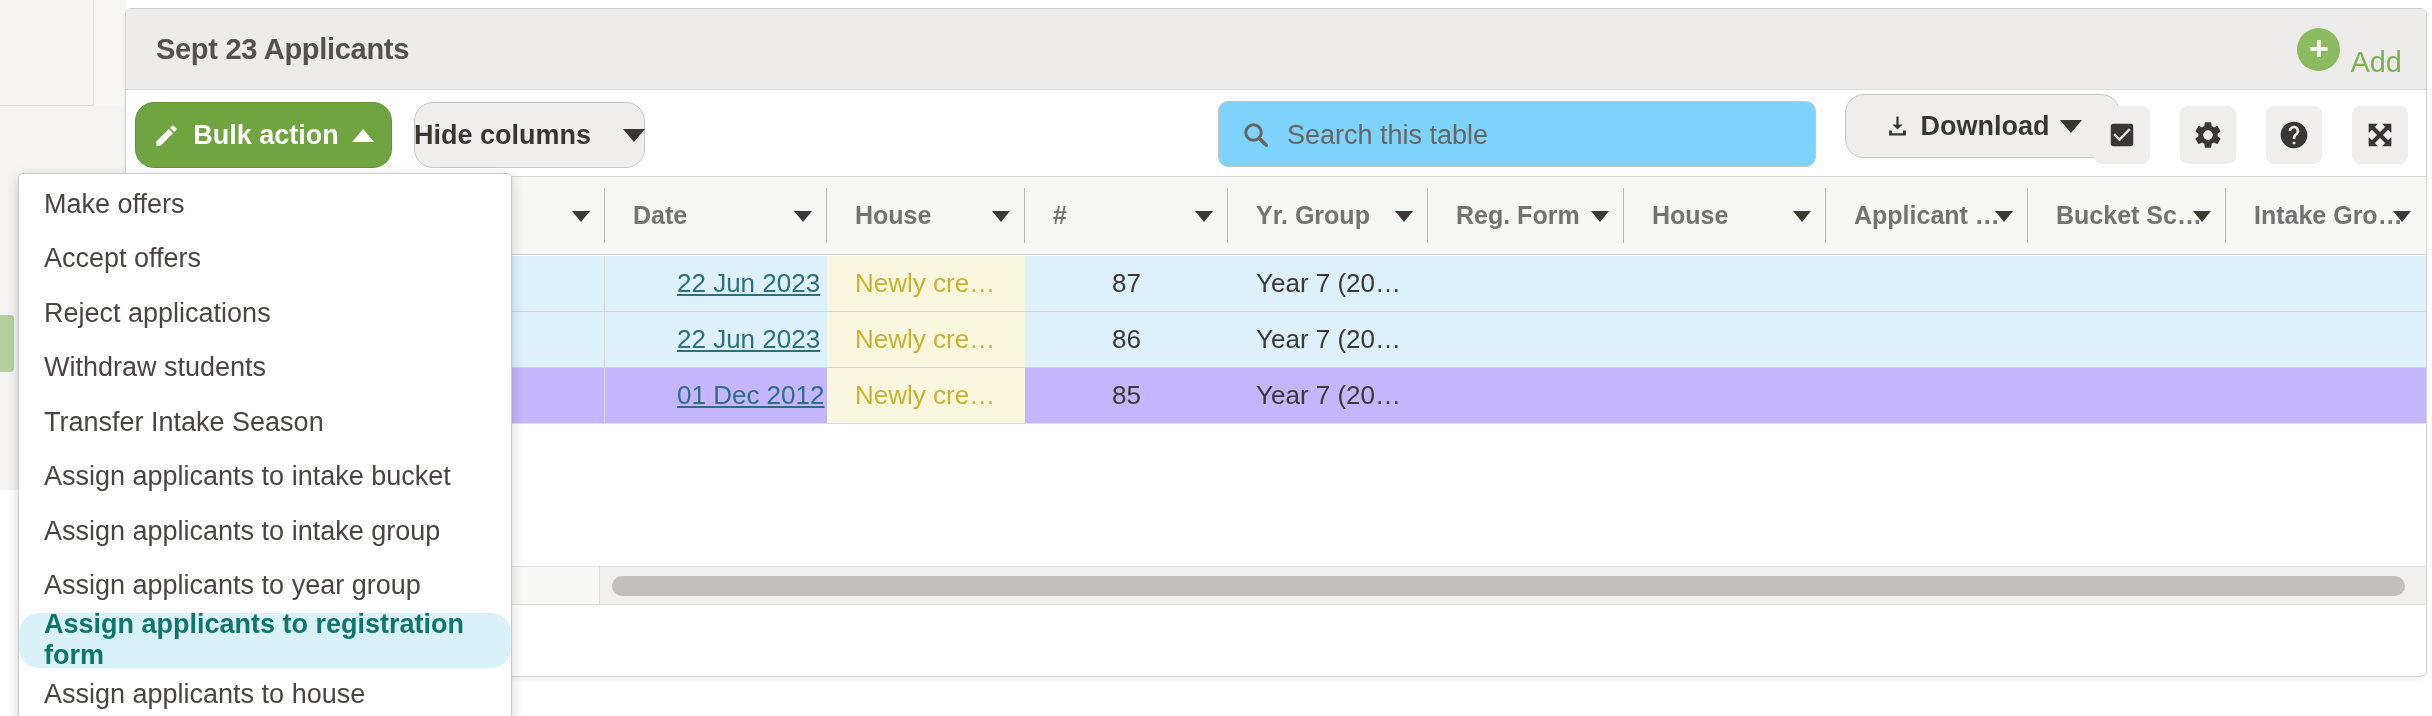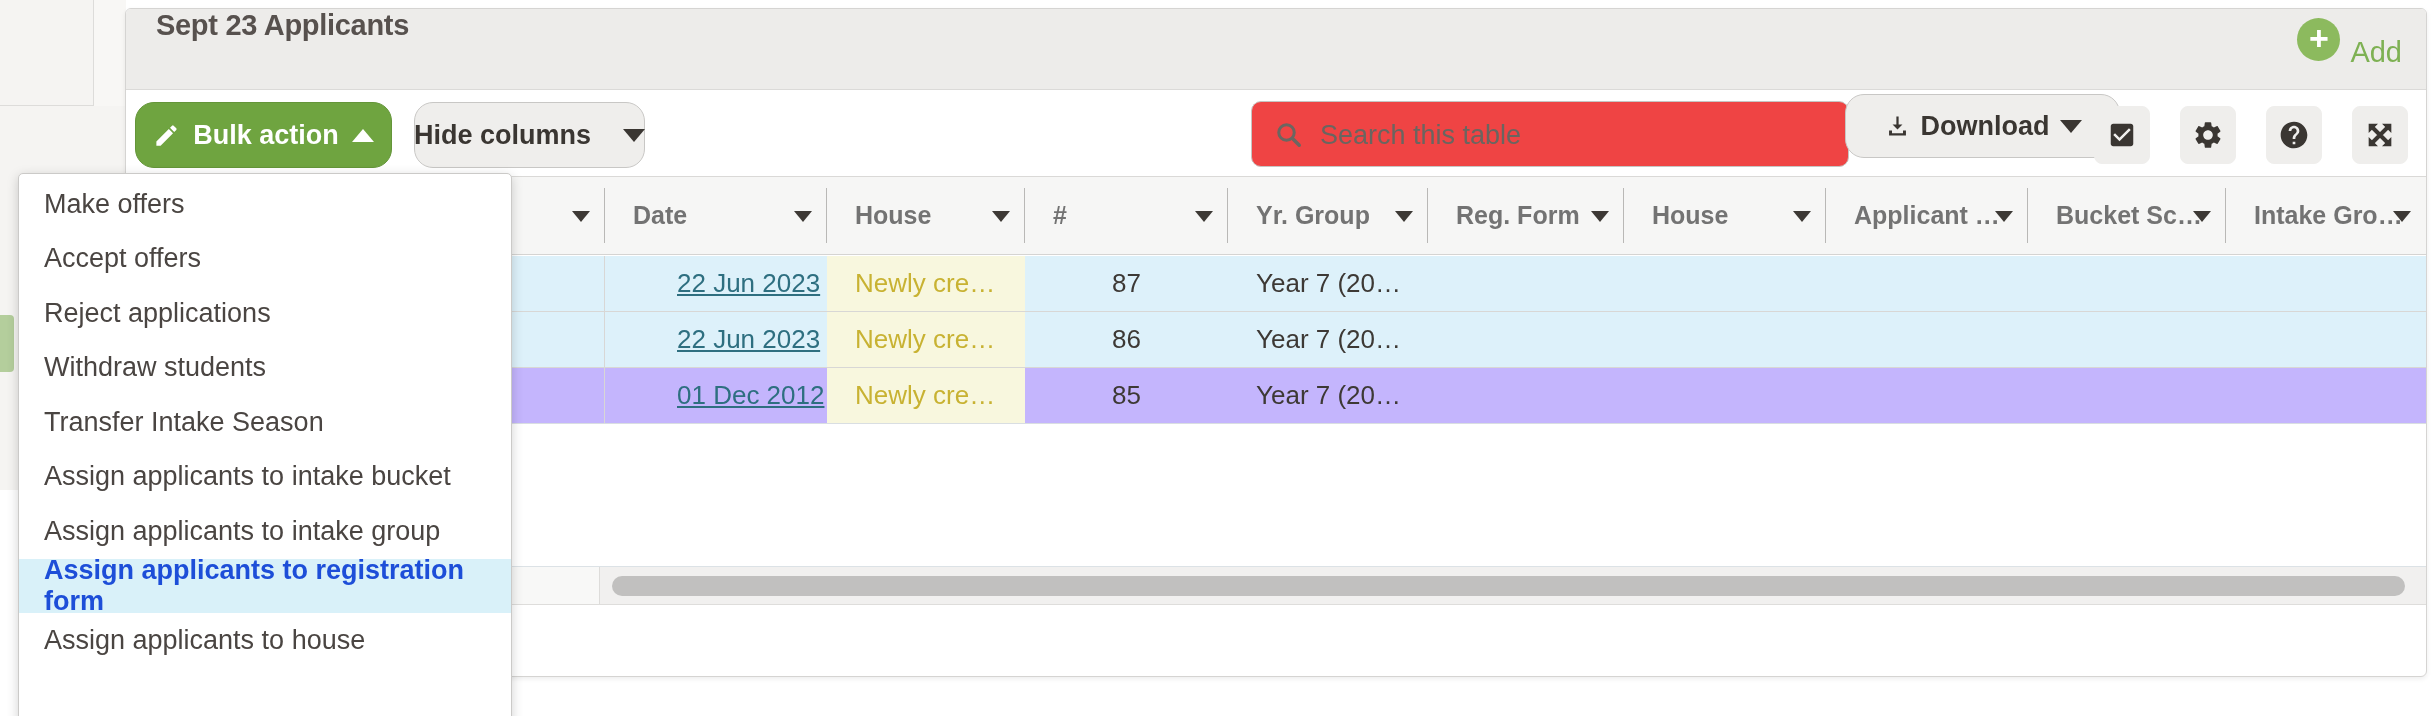--- a/index.html
+++ b/index.html
@@ -12,21 +12,21 @@
   .bg-left-hline { position:absolute; left:0; top:105px; width:93px; height:1px; background:#DDDCDA; }
   .bg-green-strip { position:absolute; left:0; top:315px; width:14px; height:57px; background:#B4CE9C; border-radius:0 4px 4px 0; }
 
   
   .panel { position:absolute; left:125px; top:8px; width:2302px; height:669px;
            background:#ffffff; border:1px solid #D5D4D2; border-radius:6px;
            box-shadow:0 2px 5px rgba(0,0,0,0.07); overflow:hidden; }
 
   .panel-header { position:absolute; left:0; top:0; width:2300px; height:81px;
                   background:#EDECEA; border-bottom:1px solid #DBDAD8;
-                  display:flex; align-items:flex-start; padding:0 24px 0 30px; }
+                  display:flex; align-items:center; padding:0 24px 0 30px; }
   .panel-title { font-size:29px; font-weight:700; color:#57514E; letter-spacing:-0.3px; }
   .header-spacer { flex:1; }
   .add-btn { display:flex; align-items:center; gap:10px; cursor:pointer; }
   .add-circle { width:43px; height:43px; border-radius:50%; background:#8CBA5E;
                 display:flex; align-items:center; justify-content:center; }
   .add-plus { color:#ffffff; font-size:34px; font-weight:700; line-height:1; margin-top:-3px; }
   .add-label { font-size:29px; color:#7EB153;margin-top:27px; }
 
   
   .toolbar { position:absolute; left:0; top:82px; width:2300px; height:85px; background:#ffffff; }
@@ -34,22 +34,22 @@
          border-radius:19px; cursor:pointer; white-space:nowrap; }
   .btn-green { left:9px; top:11px; width:257px; height:66px; background:#6FA440; border:1px solid #649539;
                color:#ffffff; font-size:27px; font-weight:700; gap:13px; }
   .btn-neutral { background:#EFEEEC; border:1px solid #C8C7C5; color:#3A3632; font-size:27px; font-weight:700; }
   .btn-hide { left:288px; top:11px; width:231px; height:66px; gap:32px; }
   .btn-download { left:1719px; top:3px; width:275px; height:64px; gap:10px; }
   .tri-up-white { width:0; height:0; border-left:11px solid transparent; border-right:11px solid transparent; border-bottom:13px solid #ffffff; }
   .tri-down-dark { width:0; height:0; border-left:11px solid transparent; border-right:11px solid transparent; border-top:13px solid #3A3632; }
 
   .search-box { position:absolute; left:1092px; top:10px; width:598px; height:66px;
-                background:#ef4444; border:1px solid #C6C5C3; border-radius:10px;
-                display:flex; align-items:center; padding:2px 20px 0 22px; gap:16px;margin-left:33px; }
+                background:#7dd3fc; border:1px solid #C6C5C3; border-radius:10px;
+                display:flex; align-items:center; padding:2px 20px 0 22px; gap:16px; }
   .search-box input { flex:1; border:none; outline:none; font-size:27px; color:#3A3632; background:transparent;
                       font-family:"Liberation Sans", sans-serif; }
   .search-box input::placeholder { color:#6A6560; opacity:1; }
 
   .icon-btn { position:absolute; top:15px; width:56px; height:58px; background:#EFEEEC;
               border:1px solid #EFEEEC; border-radius:8px;
               display:flex; align-items:center; justify-content:center; cursor:pointer; }
   .icon-btn-1 { left:1968px; } .icon-btn-2 { left:2054px; } .icon-btn-3 { left:2140px; } .icon-btn-4 { left:2226px; }
 
   
@@ -78,21 +78,21 @@
                  background:#F1F0EF; border-top:1px solid #DCE2E6; border-bottom:1px solid #DEDDDB; }
   .scroll-frozen { position:absolute; left:0; top:0; width:474px; height:37px; background:#F8F8F7; border-right:1px solid #DDDCDA; }
   .scroll-thumb { position:absolute; left:486px; top:9px; width:1793px; height:20px; background:#C1C0BF; border-radius:10px; cursor:pointer; }
 
   
   .dropdown { position:absolute; left:18px; top:173px; width:494px; height:556px;
               background:#ffffff; border:1px solid #CBCAC8; border-radius:5px;
               box-shadow:0 3px 12px rgba(0,0,0,0.18); padding-top:3px; z-index:10; overflow:hidden; }
   .menu-item { height:54.5px; display:flex; align-items:center; padding-left:25px;
                font-size:27px; color:#4A4542; cursor:pointer; }
-  .menu-item.highlight { background:#D9F1F9; font-weight:700; color:#1d4ed8; }
+  .menu-item.highlight { background:#D9F1F9; font-weight:700; color:#0f766e;border-radius:20px; }
 
   svg { display:block; }
 </style>
 </head>
 <body>
 
 <div class="canvas">
 
   <div class="bg-left"></div>
   <div class="bg-left-corner"></div>
@@ -267,17 +267,18 @@
   </div>
 
   <div class="dropdown">
     <div class="menu-item">Make offers</div>
     <div class="menu-item">Accept offers</div>
     <div class="menu-item">Reject applications</div>
     <div class="menu-item">Withdraw students</div>
     <div class="menu-item">Transfer Intake Season</div>
     <div class="menu-item">Assign applicants to intake bucket</div>
     <div class="menu-item">Assign applicants to intake group</div>
+    <div class="menu-item">Assign applicants to year group</div>
     <div class="menu-item highlight">Assign applicants to registration form</div>
     <div class="menu-item">Assign applicants to house</div>
   </div>
 
 </div>
 
 </body></html>

